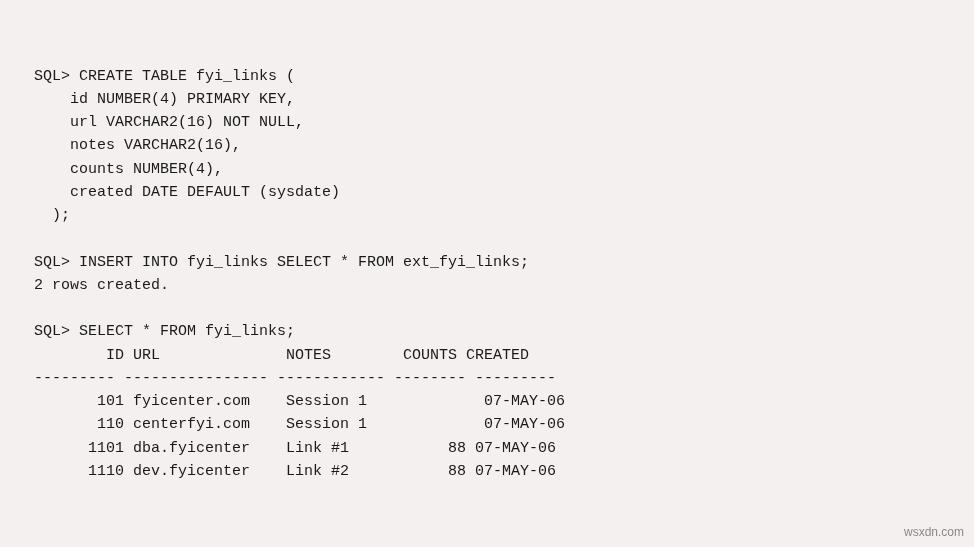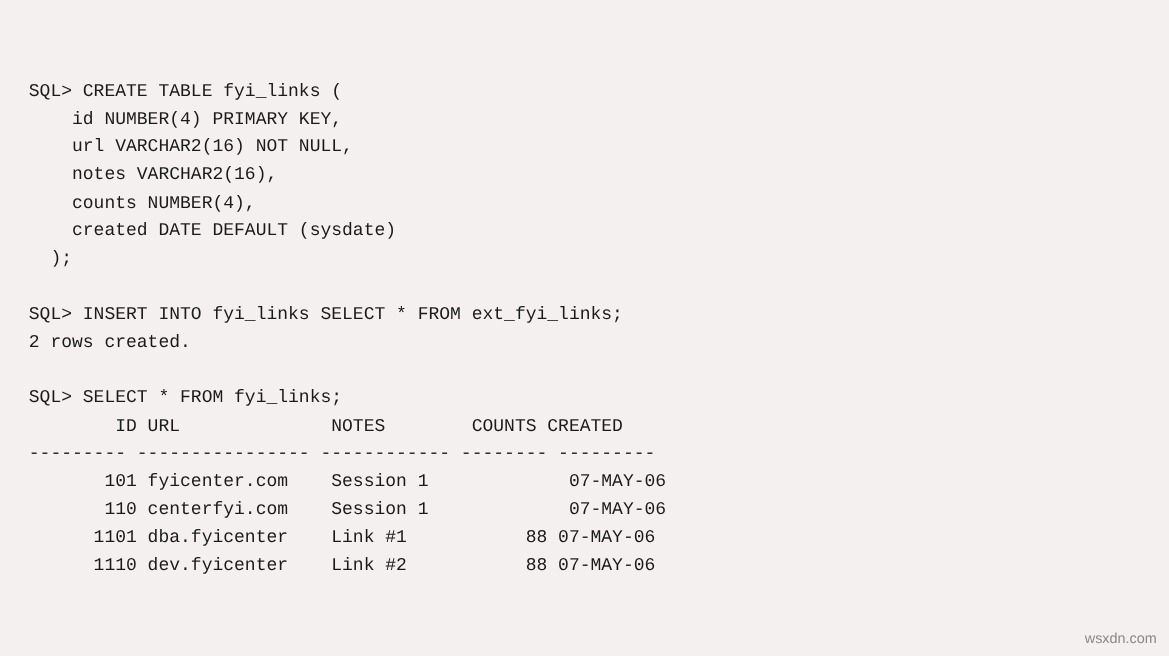--- a/index.html
+++ b/index.html
@@ -17,20 +17,21 @@
       color: #1a1a1a;
       padding: 18px 24px;
       overflow: hidden;
     }
 
     .terminal {
       width: 100%;
       height: 100%;
       white-space: pre;
       line-height: 1.55;
+      margin-left: 10px;
     }
 
     .watermark {
       position: fixed;
       bottom: 8px;
       right: 10px;
       font-size: 12px;
       color: #888;
       font-family: Arial, sans-serif;
       text-align: center;

